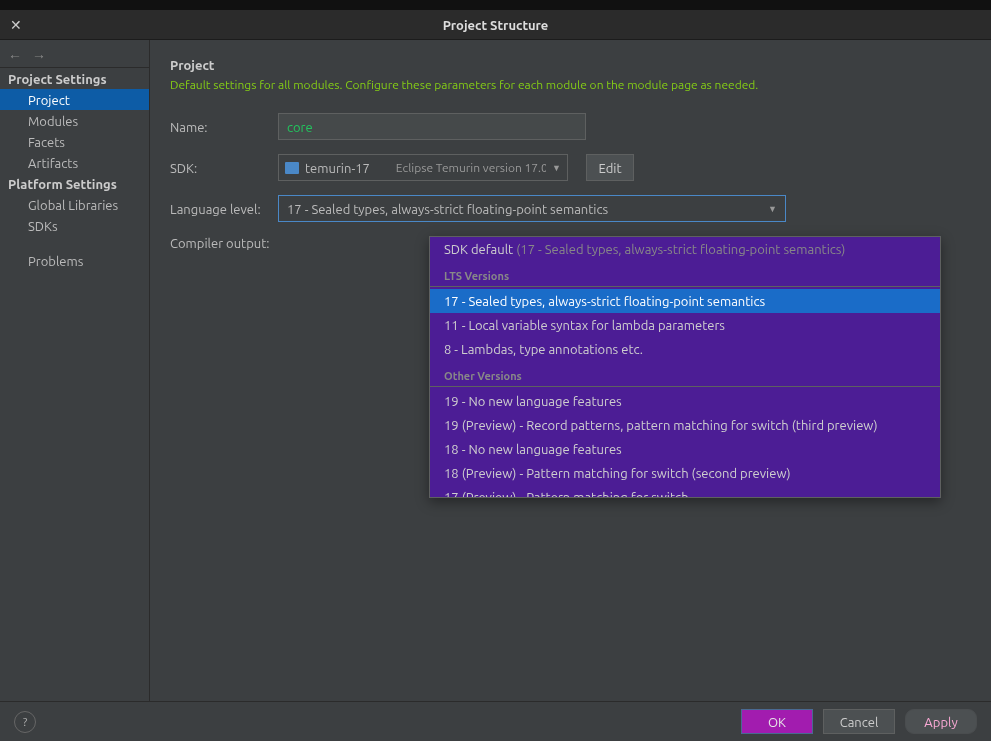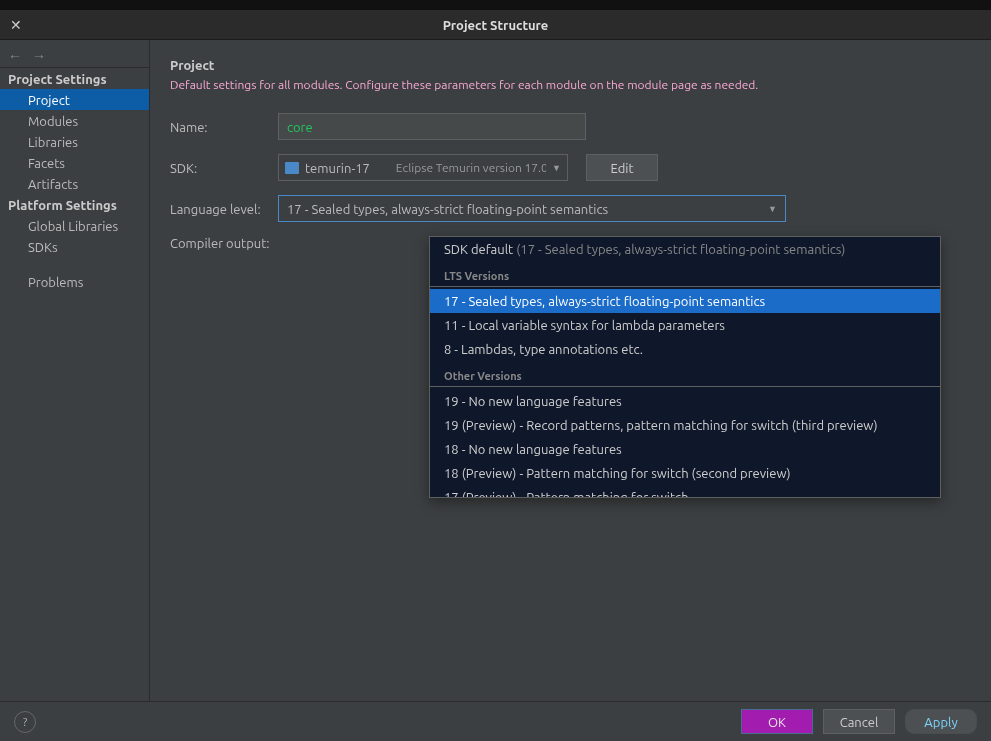--- a/index.html
+++ b/index.html
@@ -81,21 +81,21 @@
       background: #3c3f41;
       position: relative;
     }
     .content h2 {
       font-size: 13px;
       font-weight: bold;
       color: #ccc;
       margin-bottom: 6px;
     }
     .desc {
-      color: #f9a8d4;
+      color: #84cc16;
       font-size: 12px;
       margin-bottom: 22px;
     }
     .form-row {
       display: flex;
       align-items: center;
       margin-bottom: 14px;
     }
     .form-label {
       width: 108px;
@@ -133,21 +133,21 @@
     }
     .sdk-select .sdk-name { font-weight: normal; }
     .sdk-select .sdk-ver { color: #999; font-size: 12px; flex: 1; white-space: nowrap; overflow: hidden; padding-left: 20px; }
     .sdk-select .caret { color: #999; font-size: 9px; }
     .edit-btn {
       margin-left: 18px;
       background: #4c5052;
       border: 1px solid #5e6060;
       color: #ccc;
       height: 27px;
-      width: 72px;
+      width: 48px;
       cursor: pointer;
       font-family: inherit;
       font-size: 13px;
     }
     .lang-select {
       width: 508px;
       height: 27px;
       border: 1px solid #4a88c7;
       background: #3c3f41;
       display: flex;
@@ -161,21 +161,21 @@
       position: absolute;
       right: 8px;
       color: #999;
       font-size: 9px;
     }
     .dropdown {
       position: absolute;
       left: 279px;
       top: 196px;
       width: 512px;
-      background: #0f172a;
+      background: #4c1d95;
       border: 1px solid #5e6060;
       max-height: 262px;
       overflow: hidden;
       box-shadow: 0 4px 12px rgba(0,0,0,.4);
     }
     .dd-scroll {
       overflow-y: auto;
       max-height: 260px;
     }
     .dd-scroll::-webkit-scrollbar { width: 8px; }
@@ -233,21 +233,21 @@
       cursor: pointer;
       font-family: inherit;
       font-size: 13px;
     }
     .footer-btn.primary {
       background: #a21caf;
       border-color: #4a6a92;
       color: #e6e6e6;
     }
     .footer-btn.disabled {
-      color: #7dd3fc;
+      color: #f9a8d4;
       border-color: #4a4d4f;
       border-radius: 9px;
     }
   </style>
 </head>
 <body>
 
 <div class="topbar"></div>
 
 <div class="titlebar">
@@ -258,21 +258,20 @@
 <div class="main-area">
   <div class="sidebar">
     <div class="sidebar-nav">
       <span class="nav-arrow">←</span>
       <span class="nav-arrow">→</span>
     </div>
     <div id="sidebar-content">
         <div class="sidebar-section">Project Settings</div>
         <div class="sidebar-item selected">Project</div>
         <div class="sidebar-item">Modules</div>
-        <div class="sidebar-item">Libraries</div>
         <div class="sidebar-item">Facets</div>
         <div class="sidebar-item">Artifacts</div>
         <div class="sidebar-section">Platform Settings</div>
         <div class="sidebar-item">Global Libraries</div>
         <div class="sidebar-item">SDKs</div>
         <div style="height: 14px;"></div>
         <div class="sidebar-item">Problems</div>
       </div>
   </div>
 

